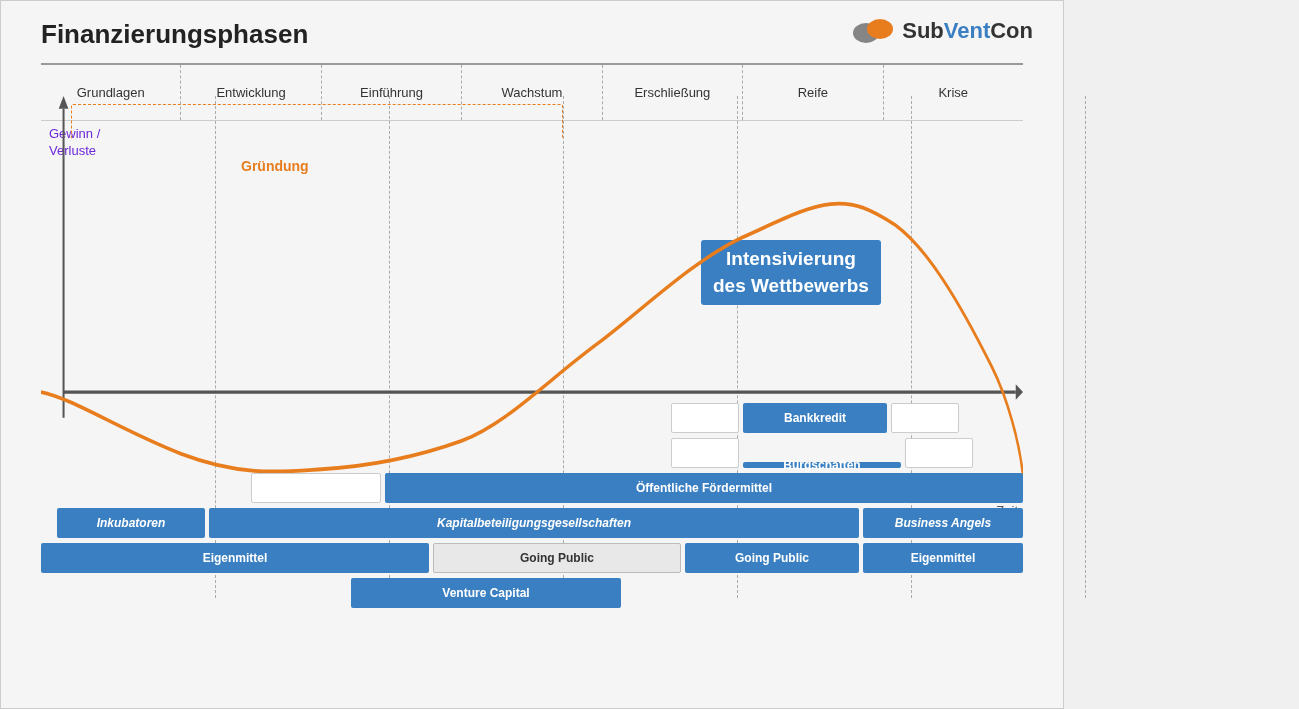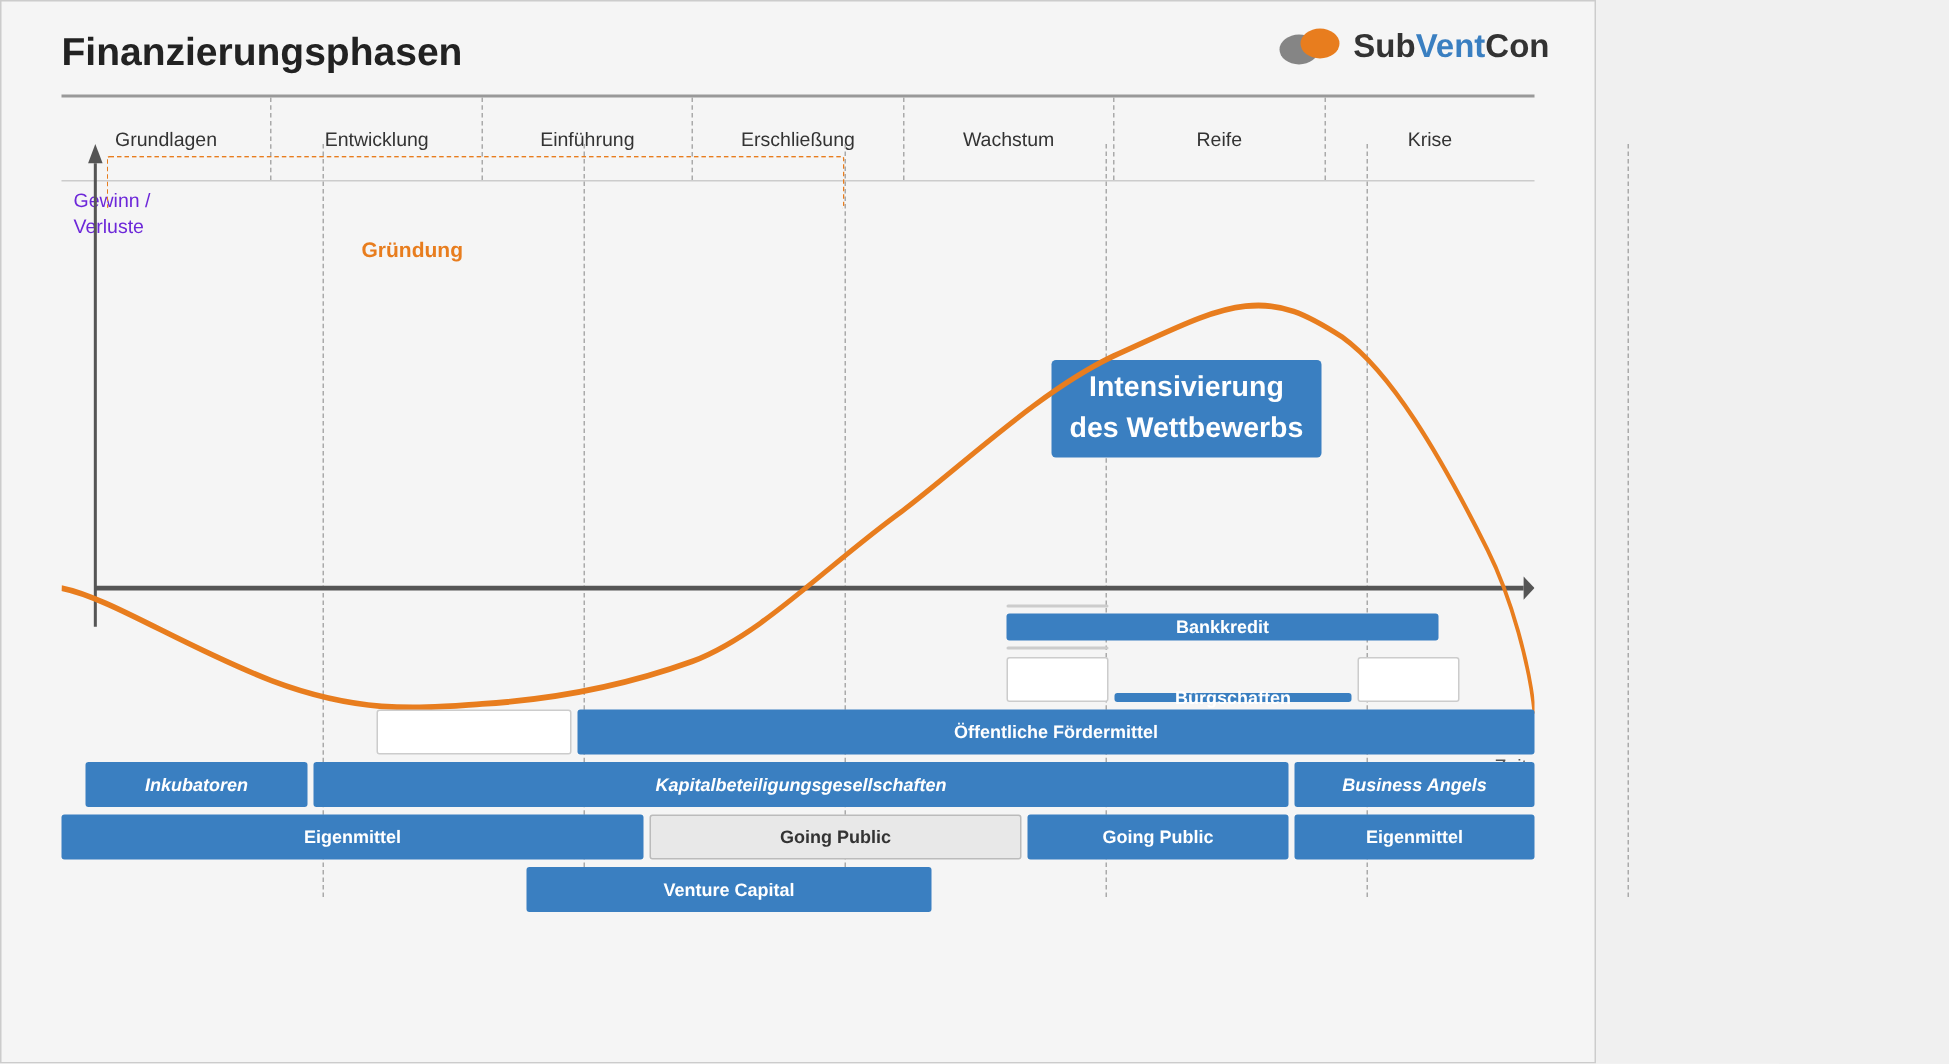--- a/index.html
+++ b/index.html
@@ -165,22 +165,22 @@
     </svg>
     <span class="logo-text">
       <span>Sub</span><span class="vent">Vent</span><span>Con</span>
     </span>
   </div>
 
   <div class="phases-row">
     <div class="phase">Grundlagen</div>
     <div class="phase">Entwicklung</div>
     <div class="phase">Einführung</div>
+    <div class="phase">Wachstum</div>
     <div class="phase">Erschließung</div>
-    <div class="phase">Wachstum</div>
     <div class="phase">Reife</div>
     <div class="phase">Krise</div>
   </div>
 
   <div class="chart-area">
 
     <div class="dashed-line" style="left: 174px;"></div>
     <div class="dashed-line" style="left: 348px;"></div>
     <div class="dashed-line" style="left: 522px;"></div>
     <div class="dashed-line" style="left: 696px;"></div>
@@ -214,21 +214,21 @@
                C 250,296 300,292 348,290
                C 400,288 460,282 522,268
                C 580,254 630,220 696,190
                C 750,164 810,128 870,110
                C 920,96 950,86 980,84
                C 1010,82 1030,88 1060,100
                C 1100,118 1140,160 1180,210
                C 1200,235 1215,270 1219,295" fill="none" stroke="#e87d1e" stroke-width="3"></path>
     </svg>
 
-    <div style="position:absolute; bottom:165px; left:630px; right:64px; height:30px; display:flex; gap:4px;flex-direction:column;">
+    <div style="position:absolute; bottom:165px; left:630px; right:64px; height:30px; display:flex; gap:4px;">
       <div class="bar bar-white" style="width:68px; flex-shrink:0;"></div>
       <div class="bar bar-blue" style="flex:1;">Bankkredit</div>
       <div class="bar bar-white" style="width:68px; flex-shrink:0;"></div>
     </div>
 
     <div style="position:absolute; bottom:130px; left:630px; right:50px; height:30px; display:flex; gap:4px;">
       <div class="bar bar-white" style="width:68px; flex-shrink:0;"></div>
       <div class="bar bar-blue" style="flex:1;margin-top:24px;">Bürgschaften</div>
       <div class="bar bar-white" style="width:68px; flex-shrink:0;"></div>
     </div>

